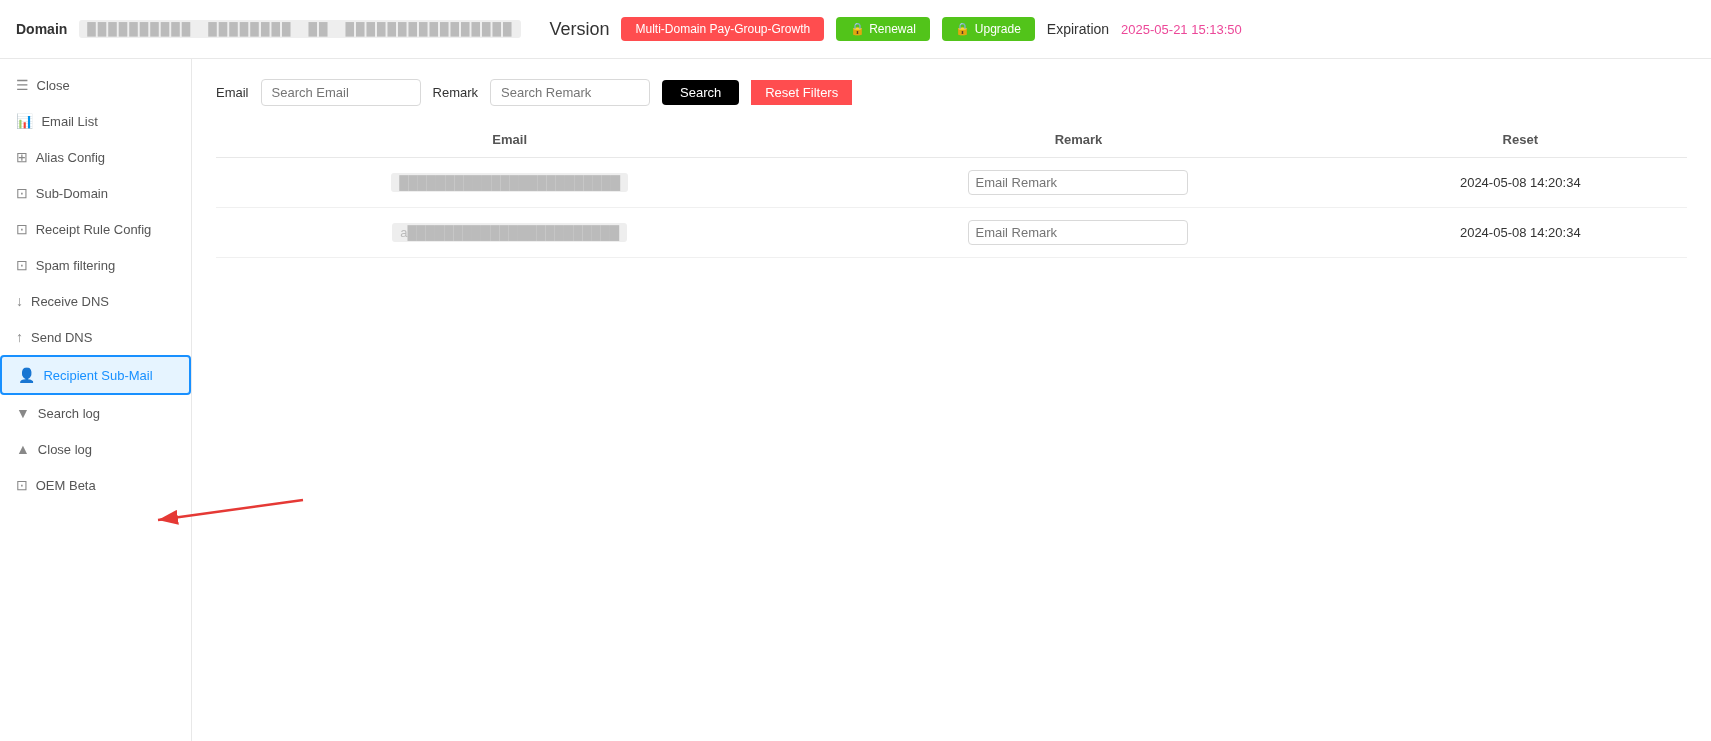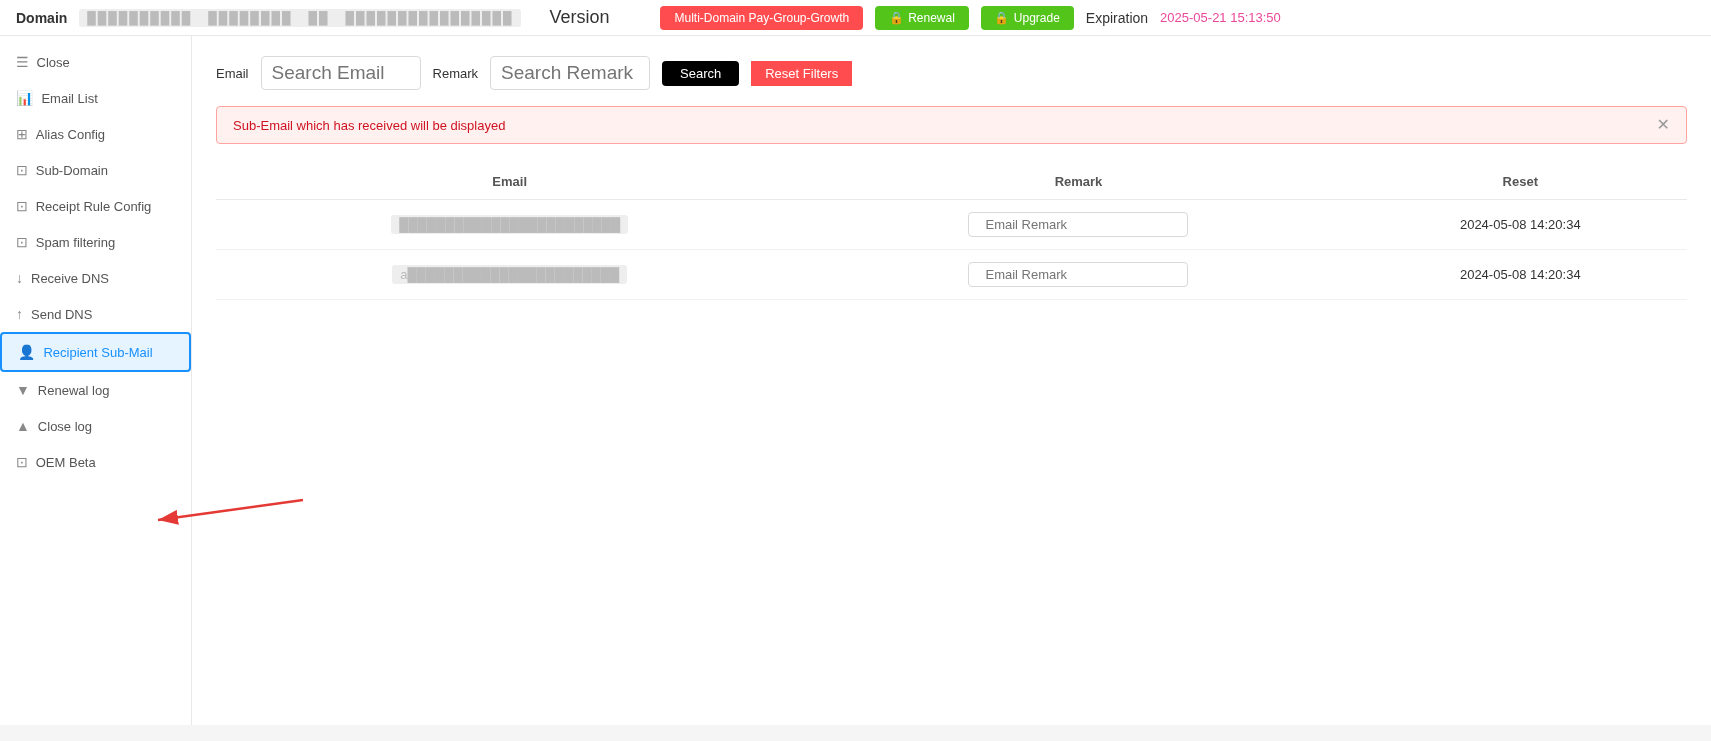--- a/index.html
+++ b/index.html
@@ -3,38 +3,37 @@
   <meta charset="utf-8">
   <style>
     * { box-sizing: border-box; margin: 0; padding: 0; }
     body { font-family: -apple-system, BlinkMacSystemFont, 'Segoe UI', sans-serif; font-size: 13px; background: #f5f5f5; color: #333; }
 
     
     .top-bar {
       display: flex;
       align-items: center;
       padding: 0 16px;
-      height: 36px;
+      height: 59px;
       background: #fff;
       border-bottom: 1px solid #e8e8e8;
       gap: 12px;
     }
     .top-bar-domain-label { font-weight: 600; font-size: 14px; }
     .top-bar-domain-value { color: #999; font-size: 13px; background: #eee; border-radius: 3px; padding: 2px 8px; }
     .top-bar-version-label { margin-left: 12px; font-weight: 500; font-size: 18px; }
     .btn-version {
       background: #ff4d4f;
       color: #fff;
       border: none;
       border-radius: 4px;
       padding: 5px 14px;
       font-size: 12px;
       cursor: pointer;
       font-weight: 500;
-      margin-left: 39px;
     }
     .btn-renewal {
       background: #52c41a;
       color: #fff;
       border: none;
       border-radius: 4px;
       padding: 5px 14px;
       font-size: 12px;
       cursor: pointer;
       font-weight: 500;
@@ -105,21 +104,21 @@
       align-items: center;
       gap: 12px;
       margin-bottom: 16px;
       flex-wrap: wrap;
     }
     .filter-label { font-size: 13px; color: #333; font-weight: 500; }
     .filter-input {
       border: 1px solid #d9d9d9;
       border-radius: 4px;
       padding: 5px 10px;
-      font-size: 19px;
+      font-size: 13px;
       width: 160px;
       outline: none;
       color: #333;
     }
     .btn-search {
       background: #000000;
       color: #fff;
       border: none;
       border-radius: 4px;
       padding: 5px 18px;
@@ -175,21 +174,21 @@
     }
     .data-table td {
       text-align: center;
       padding: 12px 16px;
       border-bottom: 1px solid #f0f0f0;
       font-size: 13px;
     }
     .remark-input {
       border: 1px solid #d9d9d9;
       border-radius: 4px;
-      padding: 4px 16px;
+      padding: 4px 6px;
       font-size: 13px;
       width: 220px;
       outline: none;
       color: #aaa;
     }
     .email-blurred {
       color: #bbb;
       background: #eee;
       border-radius: 3px;
       padding: 2px 8px;
@@ -265,21 +264,21 @@
           <div class="sidebar-item">
             <span class="icon">↑</span>
             <span>Send DNS</span>
           </div>
           <div class="sidebar-item active">
             <span class="icon">👤</span>
             <span>Recipient Sub-Mail</span>
           </div>
           <div class="sidebar-item">
             <span class="icon">▼</span>
-            <span>Renewal log</span>
+            <span>Search log</span>
           </div>
           <div class="sidebar-item">
             <span class="icon">▲</span>
             <span>Close log</span>
           </div>
           <div class="sidebar-item">
             <span class="icon">⊡</span>
             <span>OEM Beta</span>
           </div>
         </div>
@@ -289,24 +288,20 @@
 
       <div class="filter-bar">
         <span class="filter-label">Email</span>
         <input class="filter-input" placeholder="Search Email" style="">
         <span class="filter-label">Remark</span>
         <input class="filter-input" placeholder="Search Remark" style="">
         <button class="btn-search">Search</button>
         <button class="btn-reset">Reset Filters</button>
       </div>
 
-      <div class="alert-banner">
-        <span>Sub-Email which has received will be displayed</span>
-        <button class="alert-close">✕</button>
-      </div>
 
       <table class="data-table">
         <thead>
           <tr id="table-header-row">
               <th>Email</th>
               <th>Remark</th>
               <th>Reset</th>
             </tr>
         </thead>
         <tbody id="table-body">

